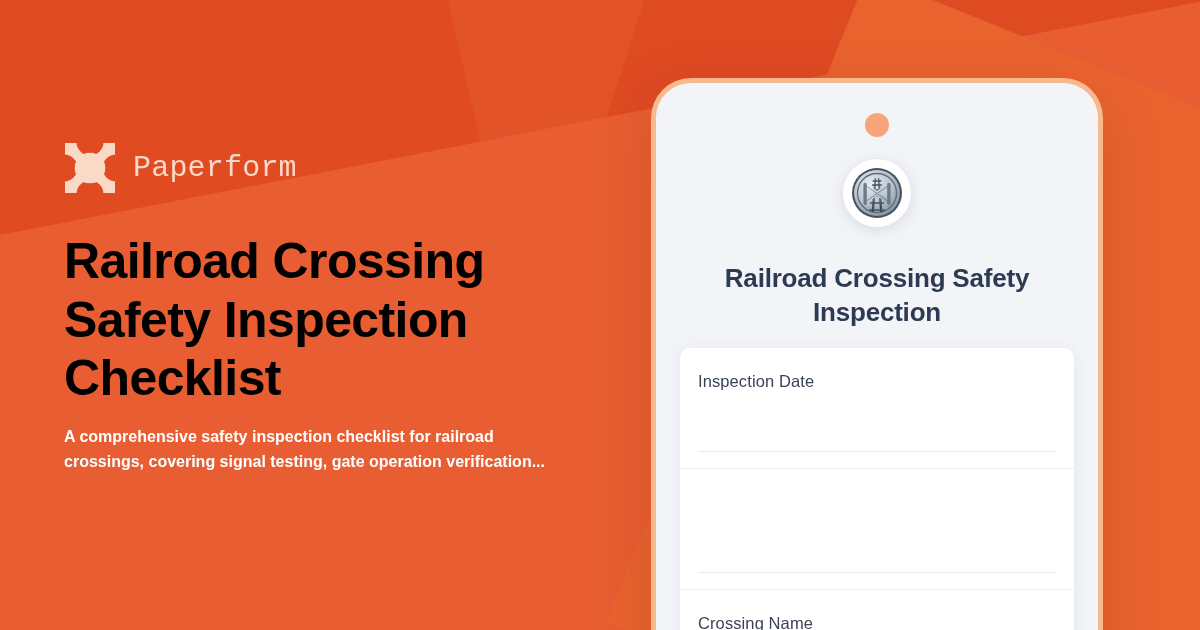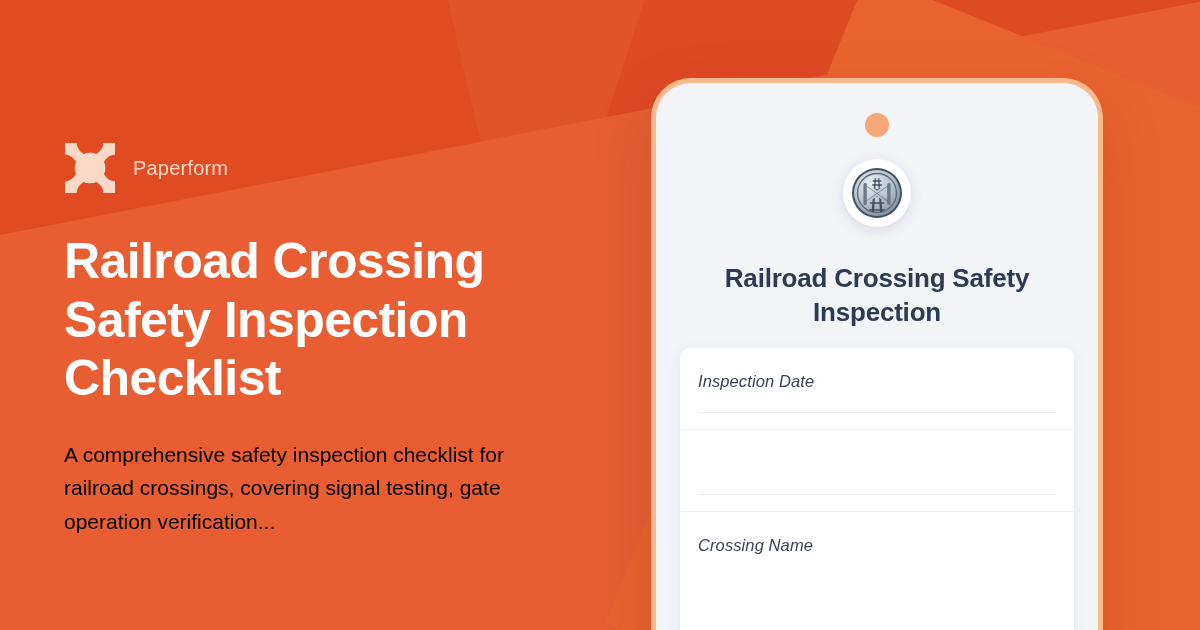--- a/index.html
+++ b/index.html
@@ -62,43 +62,44 @@
     gap:17px;
     margin-bottom:38px;
   }
   .brand-mark {
     width:52px; height:52px;
     position:relative;
     flex:0 0 auto;
   }
   .brand-mark svg { display:block; width:52px; height:52px; }
   .brand-name {
-    font-size:20px;
+    font-size:30px;
     font-weight:400;
     letter-spacing:0.2px;
     color:#FAD9C7;
     line-height:1;
+    font-family:Liberation Mono, monospace;
   }
 
   .headline {
     font-size:50px;
     line-height:1.17;
     font-weight:700;
+    color:#000000;
+    letter-spacing:-0.6px;
+    margin-bottom:16px;
+    max-width:470px;
+  }
+
+  .subcopy {
+    font-size:16px;
+    line-height:1.6;
     color:#ffffff;
-    letter-spacing:-0.6px;
-    margin-bottom:30px;
-    max-width:470px;
-  }
-
-  .subcopy {
-    font-size:21px;
-    line-height:1.6;
-    color:#000000;
     max-width:490px;
-    font-weight:400;
+    font-weight:700;
   }
 
   
   .phone {
     position:absolute;
     left:651px; top:78px;
     width:452px; height:600px;
     border:5px solid #F8B98F;
     border-bottom:none;
     border-radius:40px 40px 0 0;
@@ -156,24 +157,23 @@
     left:24px; right:24px;
     top:265px; bottom:0;
     background:#FFFFFF;
     border-radius:10px 10px 0 0;
     box-shadow:0 2px 14px rgba(40,50,80,0.07);
     overflow:hidden;
   }
 
   .field {
     padding:24px 18px 0 18px;
-    height:82px;
+    height:121px;
     position:relative;
     border-bottom:1px solid #EEF0F4;
-    font-style:italic;
   }
   .field:last-child { border-bottom:none; }
 
   .field-label {
     font-size:16.5px;
     color:#3A4355;
     font-weight:400;
     letter-spacing:0.1px;
   }
 

